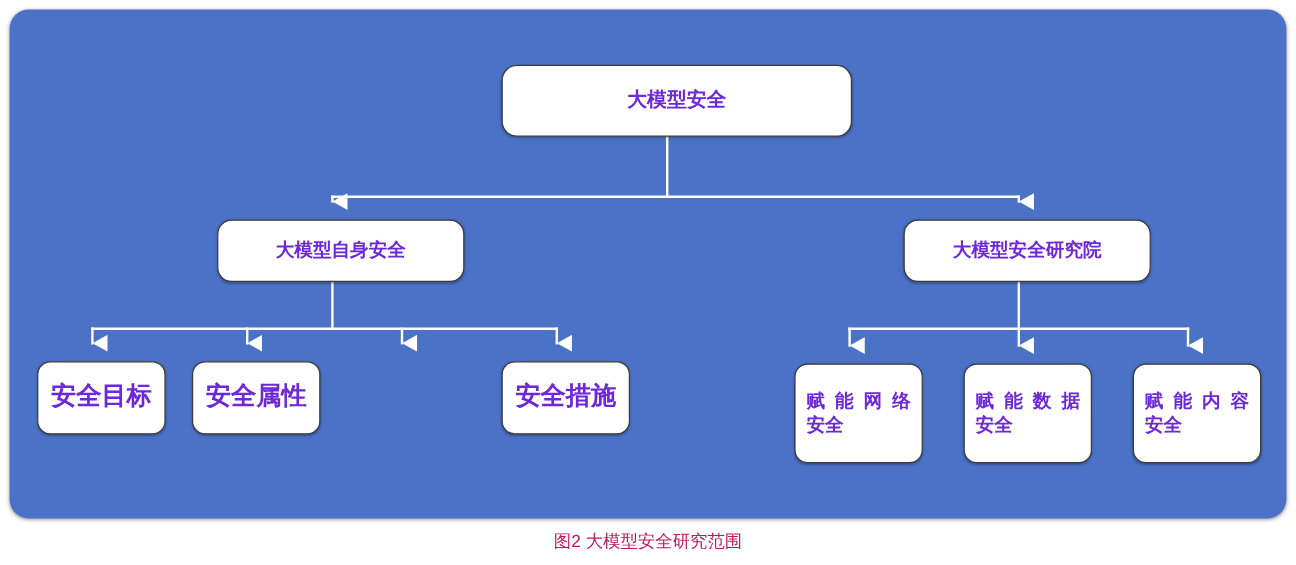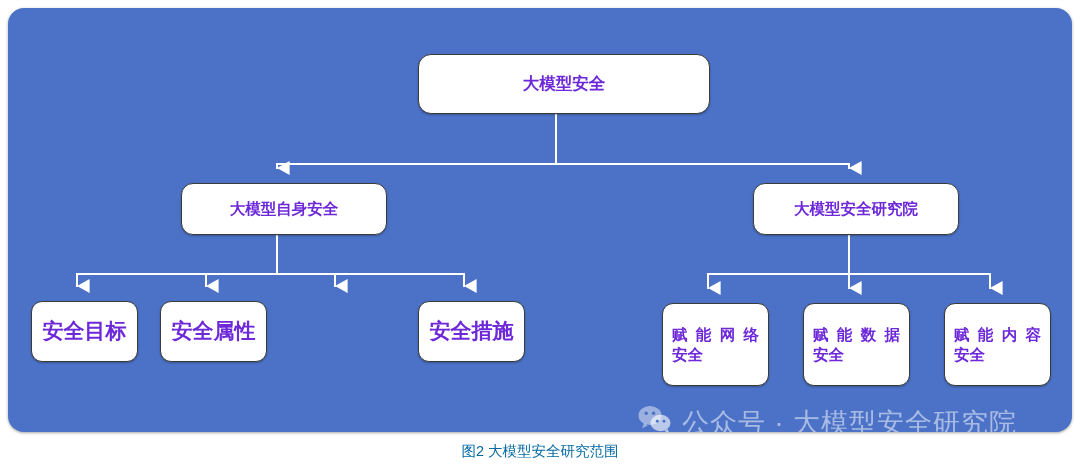--- a/index.html
+++ b/index.html
@@ -124,21 +124,21 @@
   .wm-text { display: block; }
 
   
   .caption {
     position: absolute;
     left: 0;
     top: 442px;
     width: 1080px;
     text-align: center;
     font-size: 14.5px;
-    color: #0369a1;
+    color: #be185d;
   }
 </style>
 </head>
 <body>
 
 <div id="root">
 
   <div class="panel">
 
     <svg class="connectors" viewBox="0 0 1064 424" width="1064" height="424">
@@ -207,33 +207,18 @@
         <span class="ln2">安全</span>
       </span>
     </div>
     <div class="node node-leaf2 r3">
       <span class="txt">
         <span class="ln1">赋能内容</span>
         <span class="ln2">安全</span>
       </span>
     </div>
 
-    <div class="watermark">
-      <span class="wm-icon">
-        <svg width="34" height="30" viewBox="0 0 34 30">
-          <ellipse cx="12" cy="11.5" rx="11.5" ry="9.6" fill="rgba(255,255,255,0.45)"></ellipse>
-          <path d="M 6 19 L 4.2 24.5 L 9.8 21.2 Z" fill="rgba(255,255,255,0.45)"></path>
-          <circle cx="8.2" cy="9.2" r="1.7" fill="#4B72C6"></circle>
-          <circle cx="15.6" cy="9.2" r="1.7" fill="#4B72C6"></circle>
-          <ellipse cx="22.5" cy="19" rx="10" ry="8.3" fill="rgba(255,255,255,0.62)"></ellipse>
-          <path d="M 29.5 25 L 31.5 29.5 L 26.3 26.8 Z" fill="rgba(255,255,255,0.62)"></path>
-          <circle cx="19.3" cy="17.2" r="1.45" fill="#4B72C6"></circle>
-          <circle cx="26.0" cy="17.2" r="1.45" fill="#4B72C6"></circle>
-        </svg>
-      </span>
-      <span class="wm-text">公众号 · 大模型安全研究院</span>
-    </div>
 
   </div>
 
   <div class="caption">图2 大模型安全研究范围</div>
 
 </div>
 
 </body></html>

